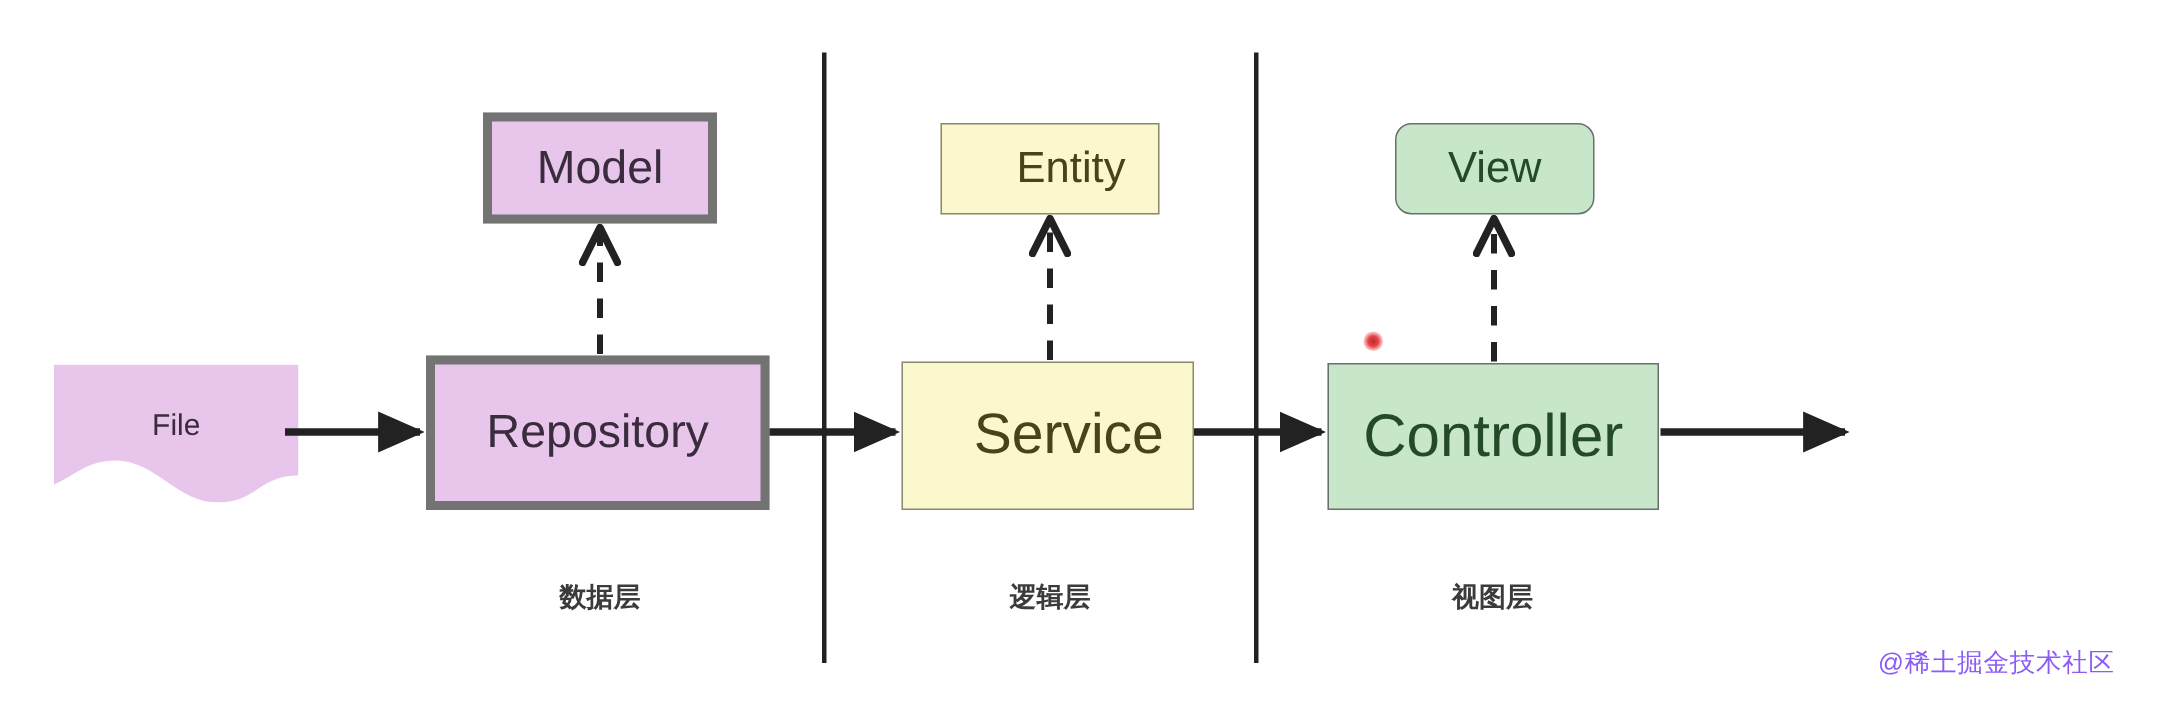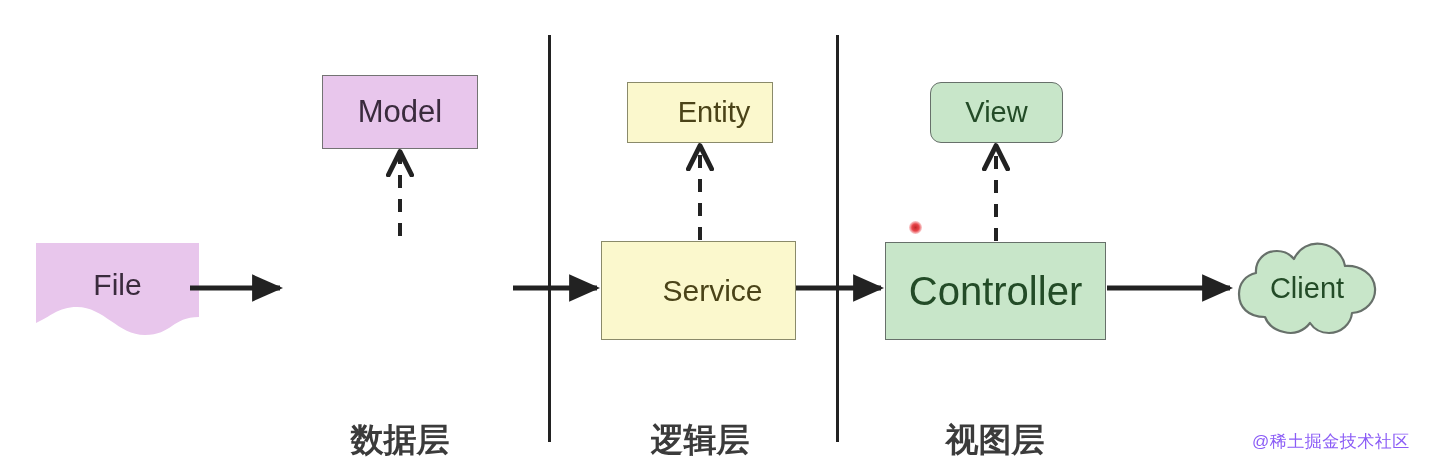--- a/index.html
+++ b/index.html
@@ -27,52 +27,52 @@
     line-height: 1.1;
   }
   .node-label {
     display: block;
     white-space: nowrap;
   }
 
   
   .box-purple {
     background: #e8c6ec;
-    border: 1px solid #737373;
+    border: 6px solid #737373;
     color: #3a2b3d;
   }
   
   .box-yellow {
     background: #fbf8cd;
     border: 1.6px solid #8a8a6a;
     color: #4a4318;
     padding-left: 28px;
   }
   
   .box-green {
     background: #c8e6c9;
     border: 1.6px solid #67706a;
     color: #234b27;
   }
 
   
   #node-model      { left: 322px; top: 75px;  width: 156px; height: 74px;  font-size: 31px; }
   #node-repository { left: 284px; top: 237px; width: 229px; height: 103px; font-size: 31px; }
   #node-entity     { left: 627px; top: 82px;  width: 146px; height: 61px;  font-size: 29px; }
-  #node-service    { left: 601px; top: 241px; width: 195px; height: 99px;  font-size: 30px; }
+  #node-service    { left: 601px; top: 241px; width: 195px; height: 99px;  font-size: 38px; }
   #node-view       { left: 930px; top: 82px;  width: 133px; height: 61px;  font-size: 29px; border-radius: 11px; }
   #node-controller { left: 885px; top: 242px; width: 221px; height: 98px;  font-size: 40px; }
 
   
   #node-file {
     left: 36px;
     top: 243px;
     width: 163px;
     height: 92px;
-    font-size: 30px;
+    font-size: 20px;
     color: #3a2b3d;
   }
   #node-file .file-bg {
     position: absolute;
     inset: 0;
     z-index: 0;
   }
   #node-file .node-label {
     position: relative;
     z-index: 1;
@@ -105,26 +105,25 @@
     background: #222222;
     top: 35px;
     height: 407px;
   }
   #divider-1 { left: 548px; }
   #divider-2 { left: 836px; }
 
   
   .layer-caption {
     position: absolute;
-    font-size: 33px;
+    font-size: 18px;
     font-weight: bold;
     color: #3b3b3b;
     white-space: nowrap;
     text-align: center;
-    margin-top: 32px;
   }
   #caption-data  { left: 310px; top: 386px; width: 180px; }
   #caption-logic { left: 610px; top: 386px; width: 180px; }
   #caption-view  { left: 905px; top: 386px; width: 180px; }
 
   
   #arrow-layer {
     position: absolute;
     left: 0;
     top: 0;
@@ -169,55 +168,40 @@
     <svg class="file-bg" viewBox="0 0 163 92" preserveAspectRatio="none">
       <path d="M0,0 L163,0 L163,74 C136,74 136,92 109,92 C82,92 68,64 41,64 C22,64 14,74 0,80 Z" fill="#e8c6ec"></path>
     </svg>
     <span class="node-label">File</span>
   </div>
 
   <div class="node box-purple" id="node-model">
     <span class="node-label">Model</span>
   </div>
 
+  <div class="node box-purple" id="node-repository">
+    <span class="node-label">Repository</span>
+  </div>
 
   <div class="node box-yellow" id="node-entity">
     <span class="node-label">Entity</span>
   </div>
 
   <div class="node box-yellow" id="node-service">
     <span class="node-label">Service</span>
   </div>
 
   <div class="node box-green" id="node-view">
     <span class="node-label">View</span>
   </div>
 
   <div class="node box-green" id="node-controller">
     <span class="node-label">Controller</span>
   </div>
 
-  <div class="node" id="node-client">
-    <svg class="cloud-bg" viewBox="0 0 150 100" preserveAspectRatio="none">
-      <path d="M33,78
-               C16,78 7,68 7,55
-               C7,44 14,36 24,34
-               C23,22 32,12 45,12
-               C52,12 58,15 62,20
-               C67,9 78,3 90,5
-               C102,7 111,16 113,27
-               C128,26 142,35 143,49
-               C144,62 134,73 120,74
-               C119,85 109,94 97,94
-               C89,94 82,90 78,84
-               C72,92 62,96 52,93
-               C43,91 36,86 33,78 Z" fill="#c8e6c9" stroke="#67706a" stroke-width="2.2" stroke-linejoin="round"></path>
-    </svg>
-    <span class="node-label">Client</span>
-  </div>
 
   <svg id="arrow-layer" viewBox="0 0 1439 467">
     <defs>
       <marker id="head-solid" viewBox="0 0 10 10" refX="9" refY="5" markerWidth="6.2" markerHeight="6.2" orient="auto-start-reverse">
         <path d="M0,0.6 L10,5 L0,9.4 Z" fill="#222222"></path>
       </marker>
       <marker id="head-open" viewBox="0 0 12 12" refX="10" refY="6" markerWidth="7" markerHeight="7" orient="auto-start-reverse">
         <path d="M1,1 L11,6 L1,11" fill="none" stroke="#222222" stroke-width="2.1" stroke-linecap="round" stroke-linejoin="round"></path>
       </marker>
     </defs>

